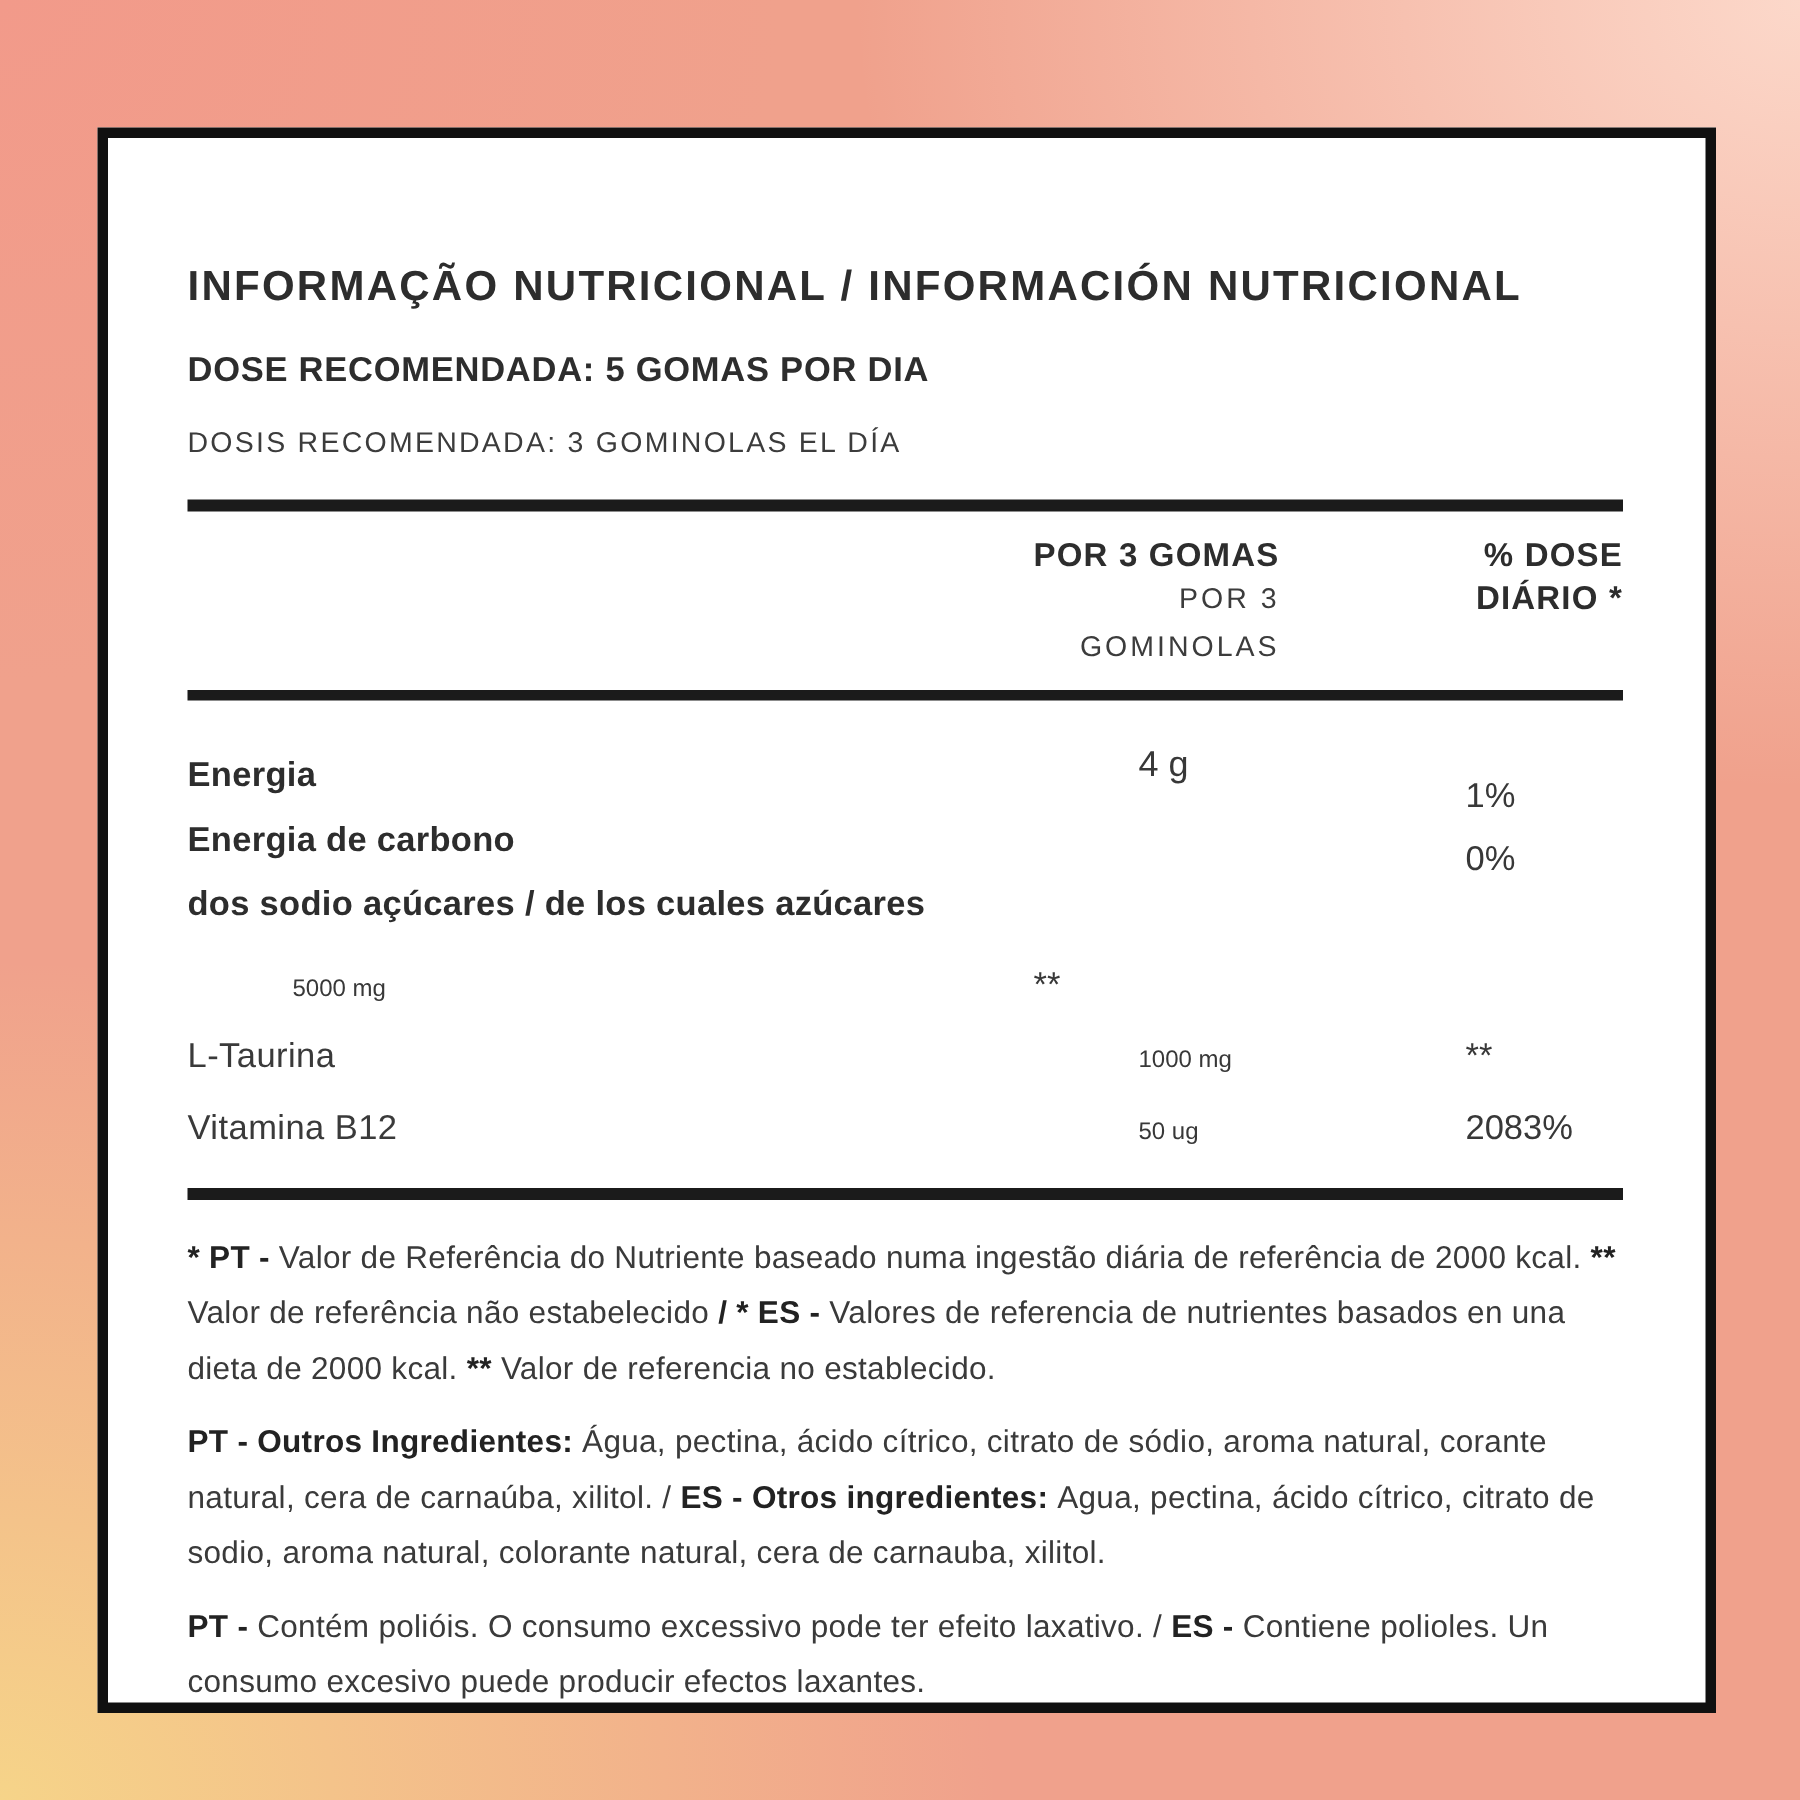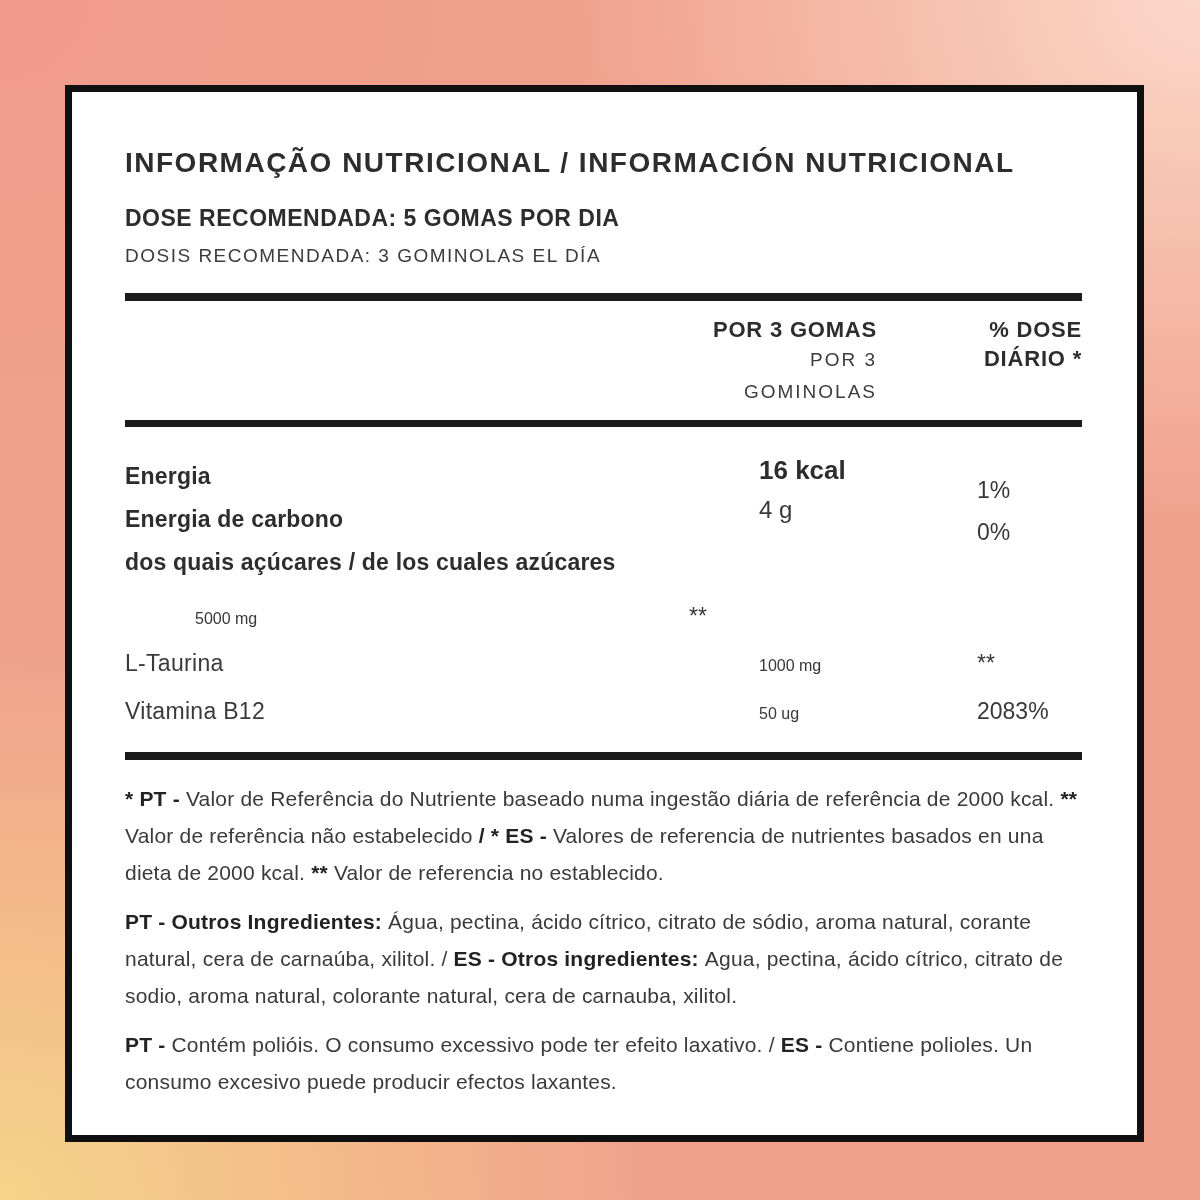--- a/index.html
+++ b/index.html
@@ -22,58 +22,58 @@
   }
   .card {
     position: absolute;
     left: 65px;
     top: 85px;
     width: 1079px;
     height: 1057px;
     box-sizing: border-box;
     background: #ffffff;
     border: 7px solid #101010;
-    padding: 48px 55px 0 53px;
+    padding: 76px 55px 0 53px;
     color: #2f2f2f;
   }
   .title {
     margin-top: 6px;
     font-size: 28px;
     font-weight: 700;
     letter-spacing: 1.5px;
     color: #2d2d2d;
     line-height: 34px;
     white-space: nowrap;
   }
   .dose-pt {
     margin-top: 24px;
     font-size: 23px;
     font-weight: 700;
     letter-spacing: 0.5px;
     color: #2d2d2d;
     line-height: 28px;
   }
   .dose-es {
-    margin-top: 12px;
+    margin-top: 24px;
     font-size: 19px;
     font-weight: 400;
     letter-spacing: 1.5px;
     color: #3c3c3c;
     line-height: 24px;
   }
   .rule { background: #1b1b1b; width: 100%; }
   .rule-1 { height: 8px; margin-top: 25px; }
   .rule-2 { height: 7px; margin-top: 12px; }
   .rule-3 { height: 8px; margin-top: 26px; }
 
   .grid {
     display: grid;
     grid-template-columns: 1fr 288px 105px;
   }
-  .thead { margin-top: 14px; }
+  .thead { margin-top: 14px; gap: 24px; }
   .thead .c2 { text-align: right; padding-right: 100px; }
   .thead .c3 { text-align: right; }
   .h-bold {
     font-size: 22px;
     font-weight: 700;
     letter-spacing: 0.8px;
     color: #2d2d2d;
     line-height: 29px;
   }
   .h-reg {
@@ -169,24 +169,23 @@
         <div class="h-bold">DIÁRIO *</div>
       </div>
     </div>
 
     <div class="rule rule-2"></div>
 
     <div class="grid group1">
       <div class="c1">
         <div>Energia</div>
         <div>Energia de carbono</div>
-        <div>dos quais açúcares / de los cuales azúcares</div>
+        <div>dos sodio açúcares / de los cuales azúcares</div>
       </div>
       <div class="c2">
-        <div class="amt-lg">16 kcal</div>
         <div class="amt">4 g</div>
       </div>
       <div class="c3">
         <div>1%</div>
         <div>0%</div>
       </div>
     </div>
 
     <div class="grid t-row">
       <div class="amt">5000 mg</div>

